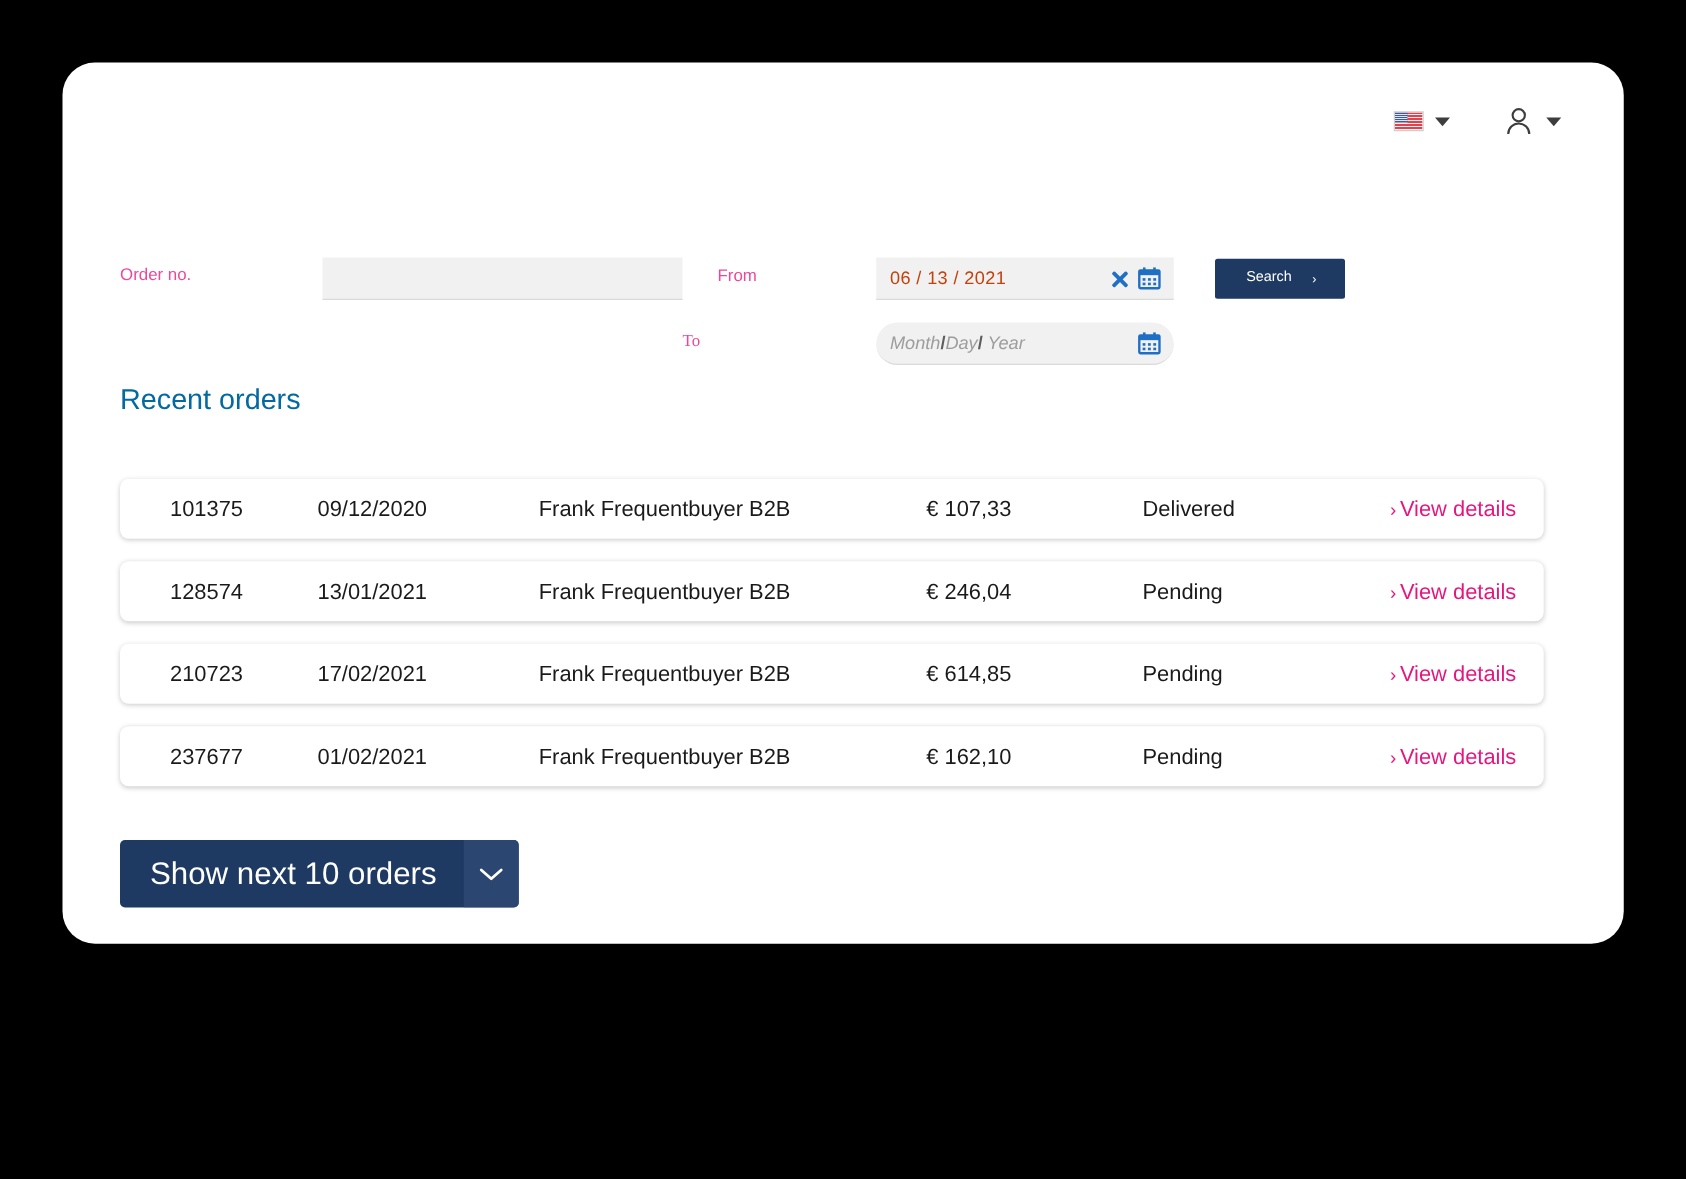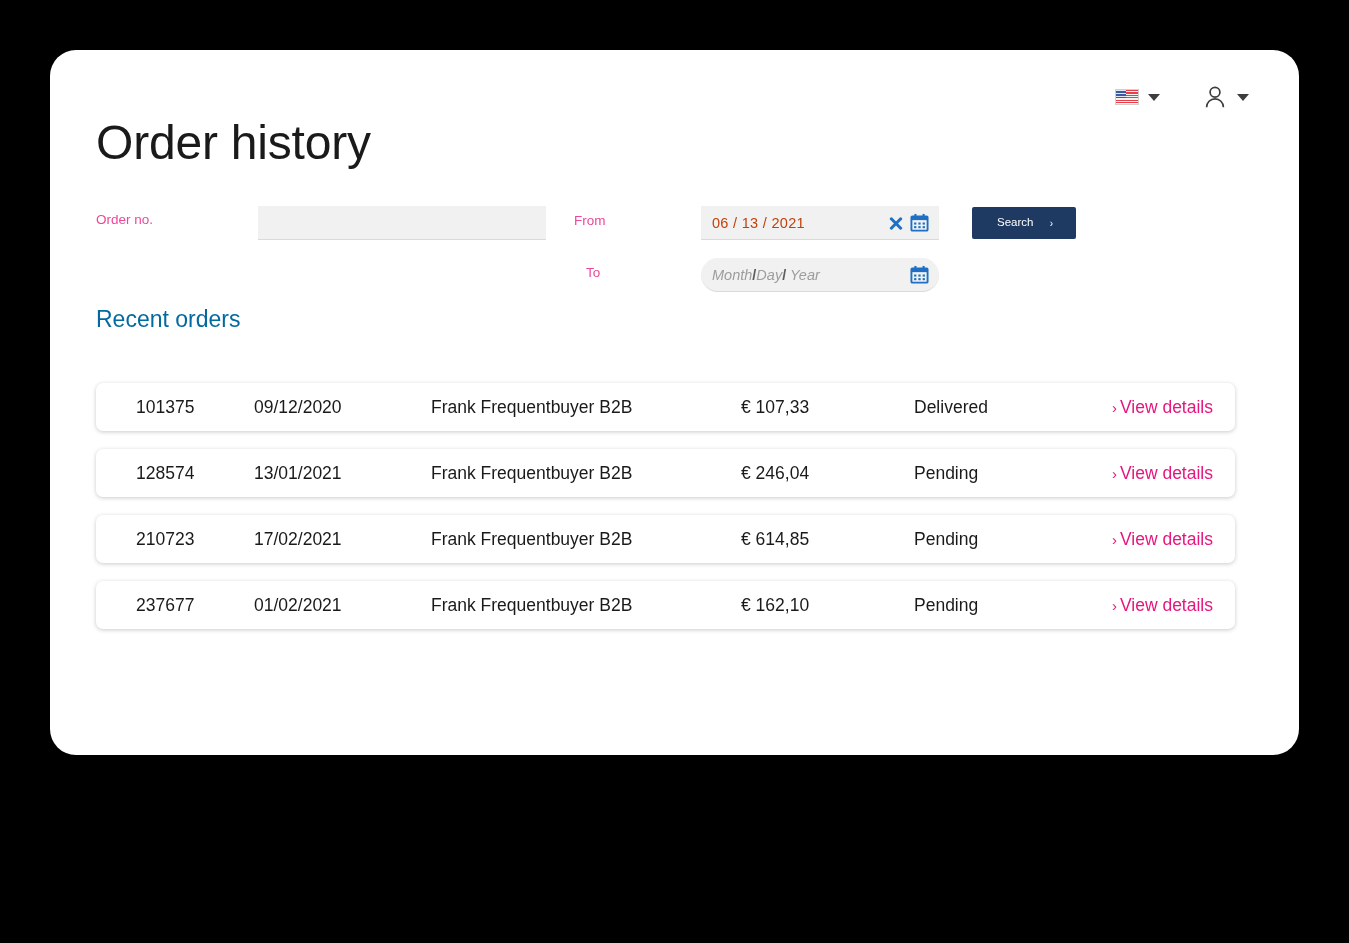--- a/index.html
+++ b/index.html
@@ -113,21 +113,21 @@
   .form-area { position: absolute; left: 0; top: 0; width: 100%; }
 
   .field-label {
     position: absolute;
     font-size: 13.5px;
     color: #ec4899;
     line-height: 1;
   }
   .lbl-order-no { left: 46px; top: 163px; }
   .lbl-from     { left: 524px; top: 164px; }
-  .lbl-to       { left: 536px; top: 216px; }
+  .lbl-to       { left: 496px; top: 216px; font-family: Liberation Serif, serif; }
 
   .text-input {
     position: absolute;
     left: 208px;
     top: 156px;
     width: 288px;
     height: 34px;
     background: #f1f1f1;
     border: none;
     border-bottom: 1px solid #dadada;
@@ -304,21 +304,20 @@
     </div>
     <div class="topbar-item">
       <svg class="user-icon" width="26" height="26" viewBox="0 0 26 26">
         <circle cx="13" cy="8.2" r="4.9" fill="none" stroke="#3d3d3d" stroke-width="1.7"></circle>
         <path d="M4.6 23.2a8.4 8.4 0 0 1 16.8 0" fill="none" stroke="#3d3d3d" stroke-width="1.7"></path>
       </svg>
       <span class="caret-down"></span>
     </div>
   </div>
 
-  <h1 class="page-title">Order history</h1>
 
   <div class="form-area">
 
     <label class="field-label lbl-order-no">Order no.</label>
     <input class="text-input" type="text" value="" placeholder="" style="">
 
     <label class="field-label lbl-from">From</label>
 
     <div class="date-field from">
       <span class="date-value">06 / 13 / 2021</span>
@@ -396,14 +395,22 @@
       <span class="cell c-id">237677</span>
       <span class="cell c-date">01/02/2021</span>
       <span class="cell c-cust">Frank Frequentbuyer B2B</span>
       <span class="cell c-amount">€ 162,10</span>
       <span class="cell c-status">Pending</span>
       <span class="c-link"><span class="chev">›</span><span>View details</span></span>
     </div>
 
   </div>
 
+  <button class="show-more">
+    <span class="lbl">Show next 10 orders</span>
+    <span class="arr">
+      <svg width="22" height="14" viewBox="0 0 22 14">
+        <path d="M3 4 L11 11 L19 4" fill="none" stroke="#ffffff" stroke-width="2.2" stroke-linecap="round" stroke-linejoin="round"></path>
+      </svg>
+    </span>
+  </button>
 
 </div>
 
 </body></html>

